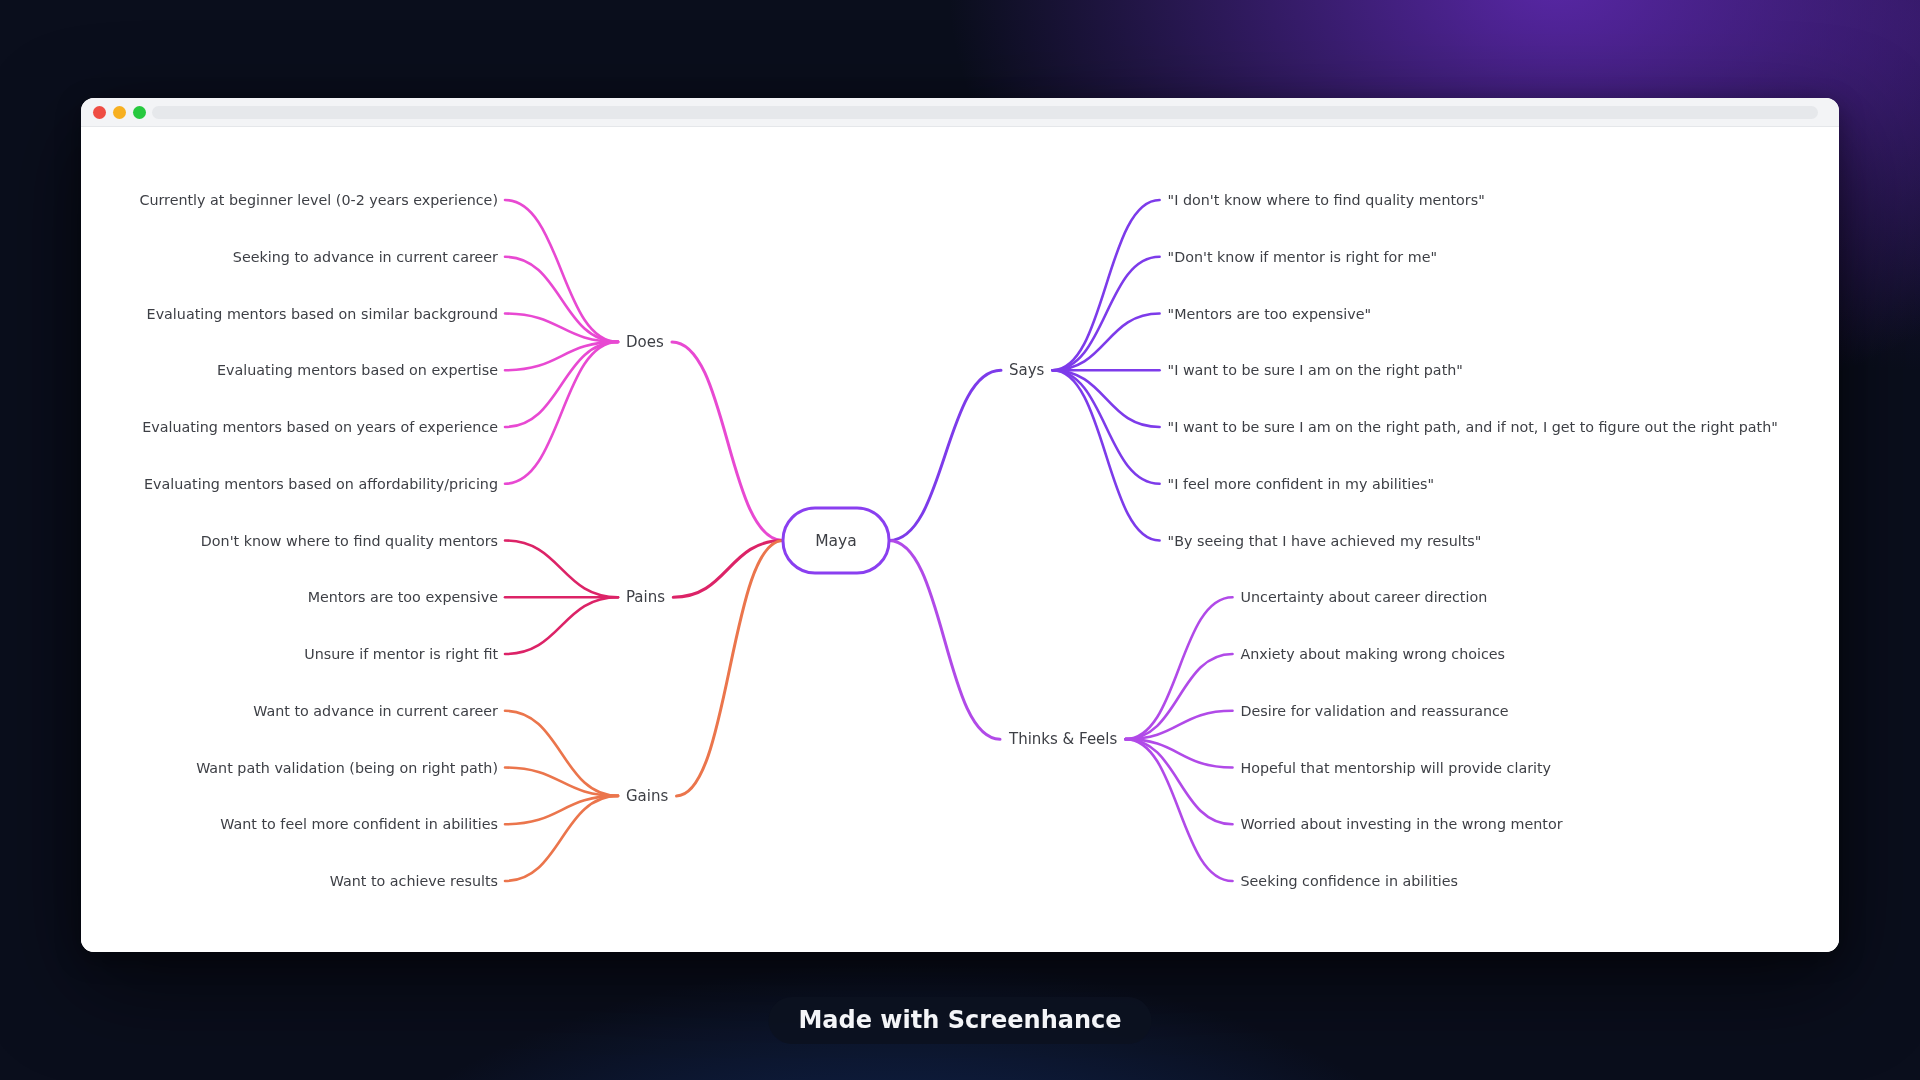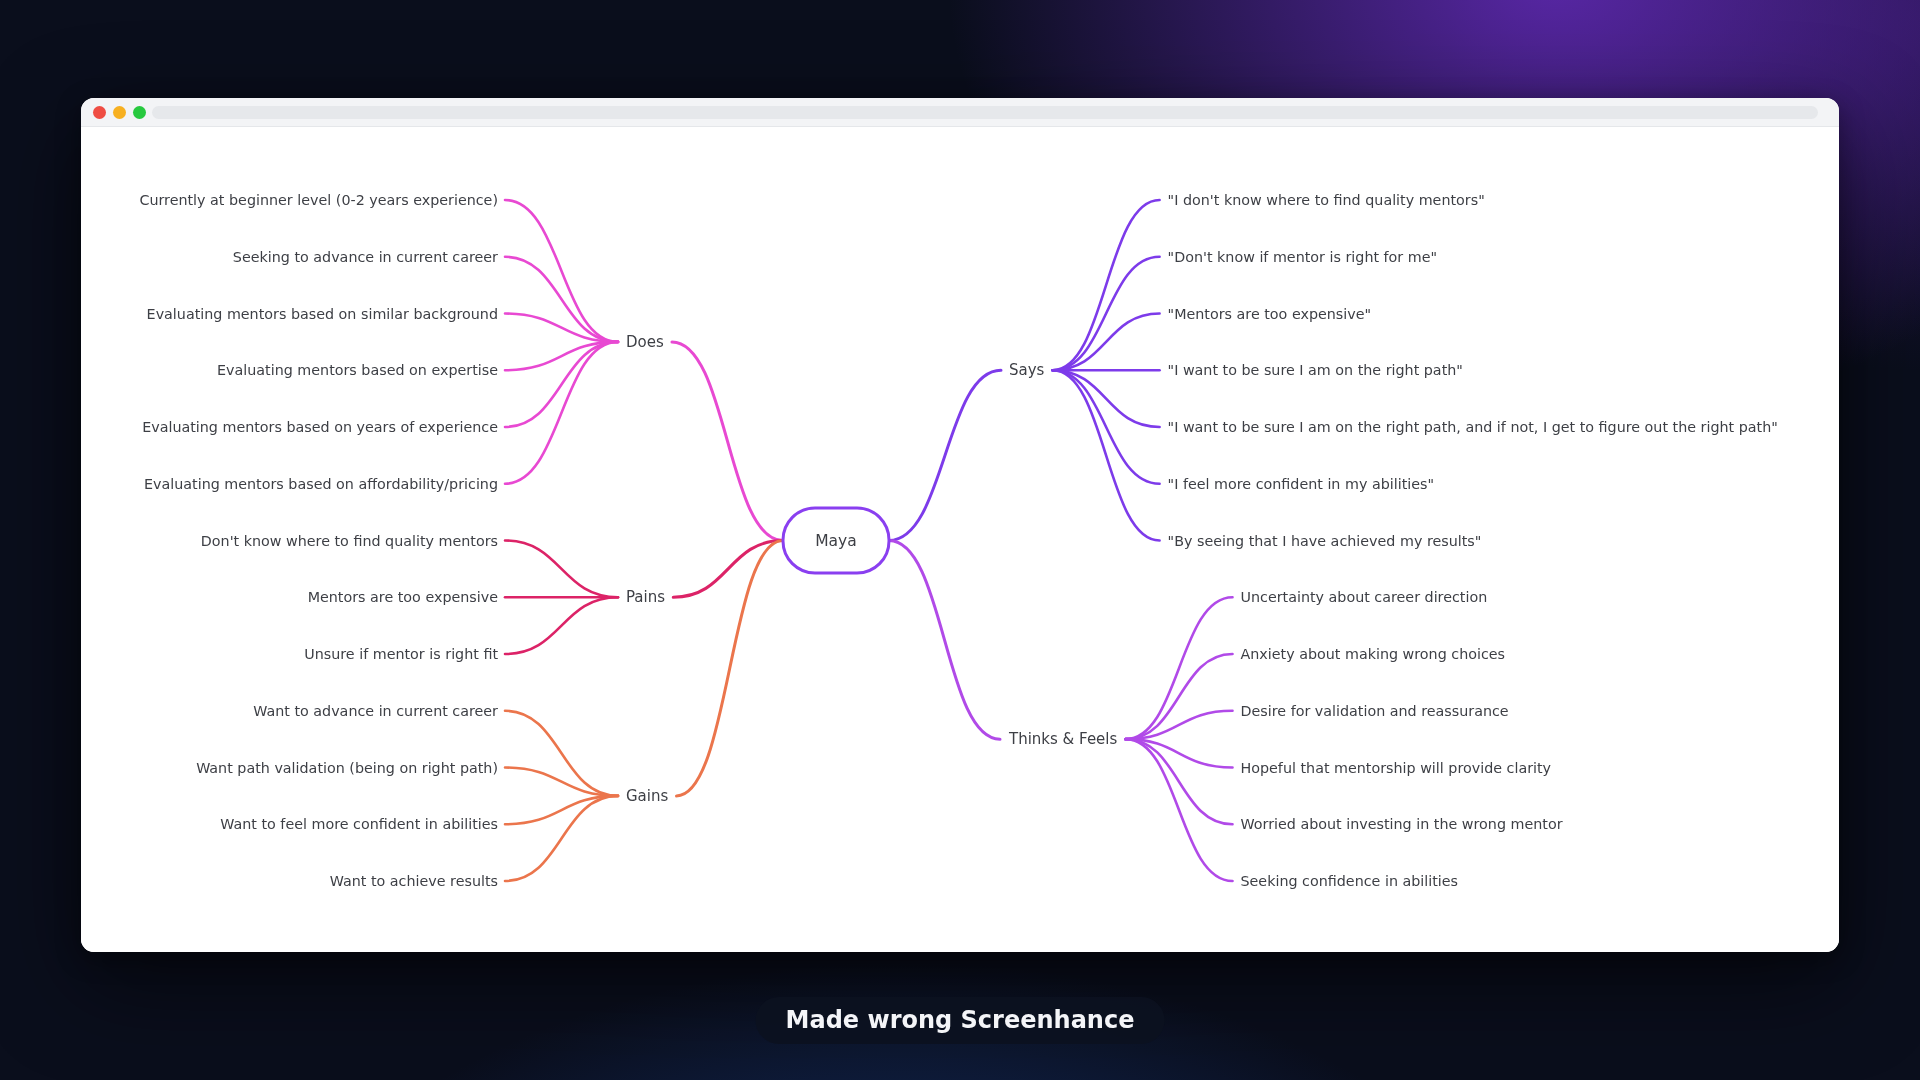--- a/index.html
+++ b/index.html
@@ -143,13 +143,13 @@
         <path d="M 1044.51025390625 612.125 C 1098.01025390625 612.125, 1098.01025390625 697.25, 1151.51025390625 697.25" fill="none" stroke="#b14ae8" stroke-width="2.6" stroke-linecap="round"></path>
         <text x="1159.51025390625" y="697.25" text-anchor="start" font-size="14.3" dominant-baseline="central">Worried about investing in the wrong mentor</text>
         <path d="M 1044.51025390625 612.125 C 1098.01025390625 612.125, 1098.01025390625 754, 1151.51025390625 754" fill="none" stroke="#b14ae8" stroke-width="2.6" stroke-linecap="round"></path>
         <text x="1159.51025390625" y="754" text-anchor="start" font-size="14.3" dominant-baseline="central">Seeking confidence in abilities</text>
         <rect x="702" y="381" width="106" height="65" rx="32" fill="#ffffff" stroke="#8a3ff0" stroke-width="3"></rect>
         <text x="755" y="413.5" text-anchor="middle" font-size="15.5" dominant-baseline="central">Maya</text>
       </svg>
   </div>
 </div>
 
-<div class="badge">Made wrong Screenhance</div>
+<div class="badge">Made with Screenhance</div>
 
 </body></html>

